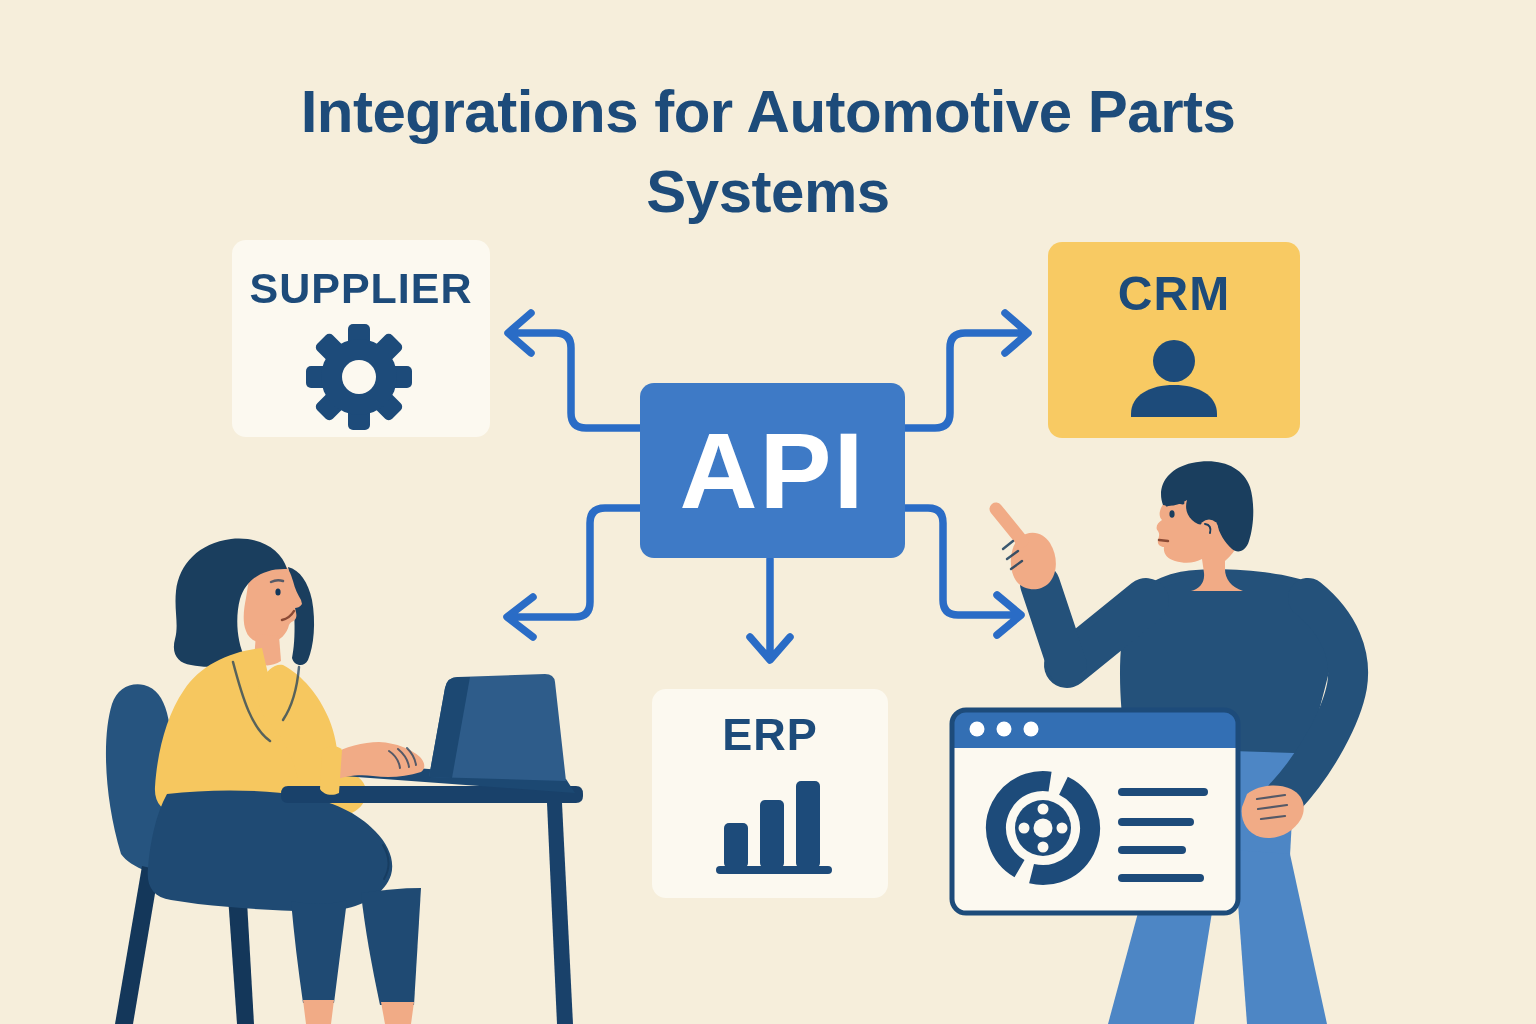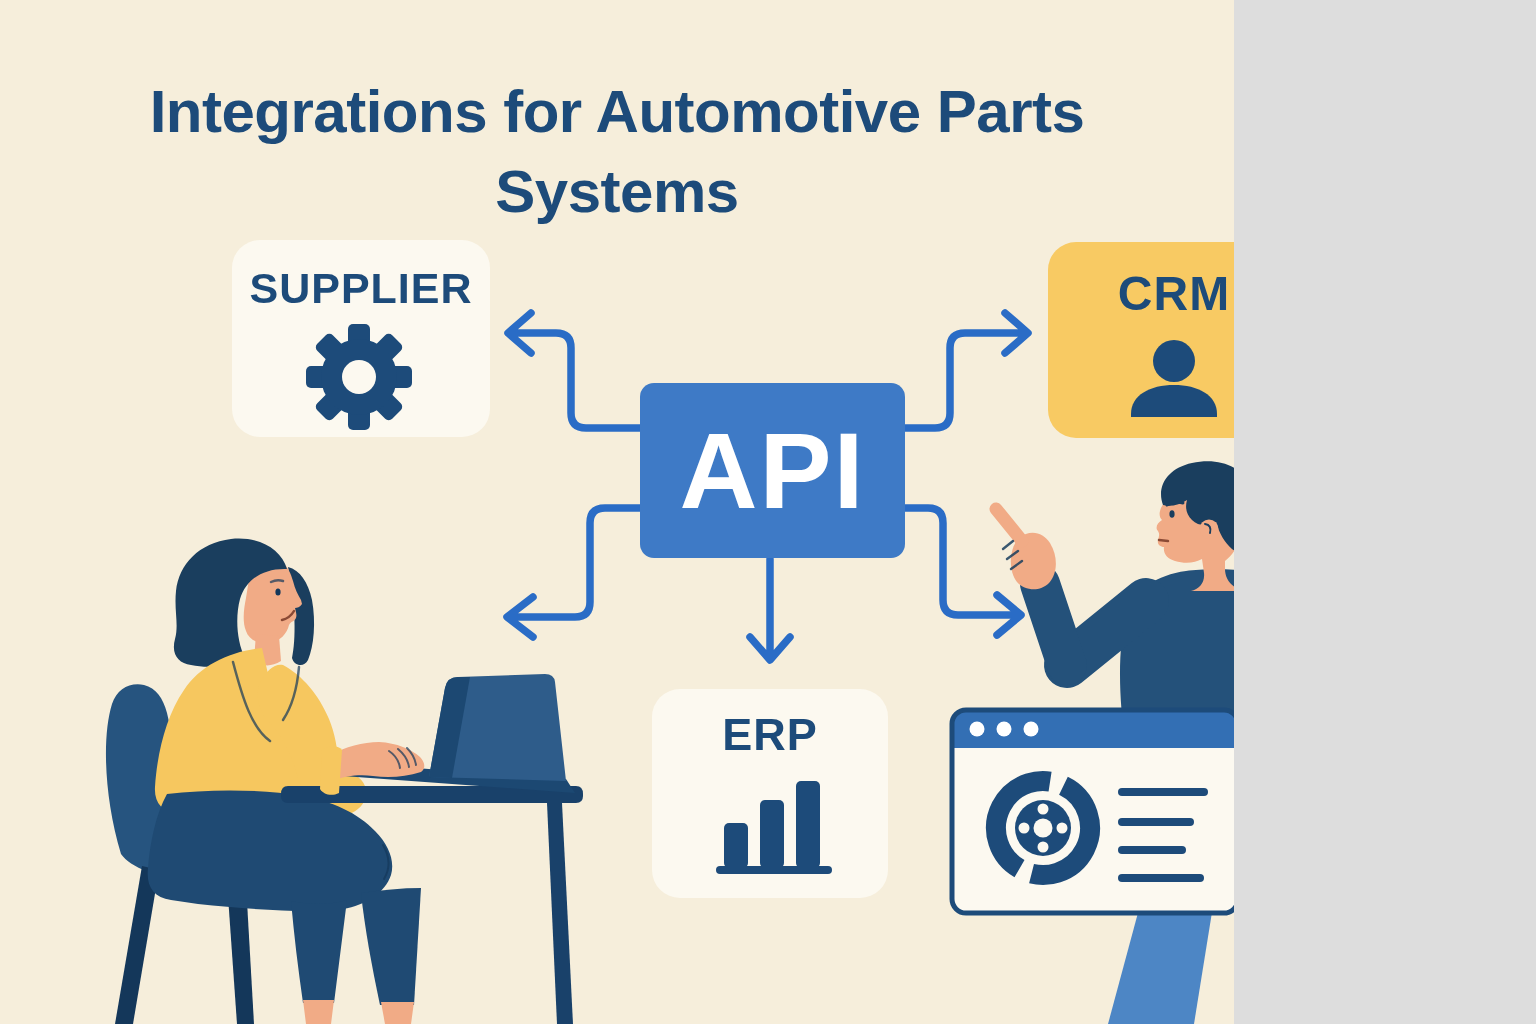--- a/index.html
+++ b/index.html
@@ -5,26 +5,26 @@
   :root{
     --bg:#f6eedb; --panel:#fcf9f0; --navy:#1d4b7a; --api_blue:#3e7ac6;
     --arrow_blue:#2a6cc6; --crm_yellow:#f8ca63; --sweater_yellow:#f6c75f;
     --skin:#f1ab86; --hair_dark:#1a3e5e; --shirt_navy:#24517a; --pants_blue:#4d86c5;
     --chair_blue:#26547f; --desk_navy:#19416a; --laptop_navy:#1c4872; --screen_blue:#2e5c8a;
     --woman_pants:#1f4a73; --leg_dark:#14375a; --window_bar:#336fb4; --white:#ffffff;
     --mouth:#8a4a35;
   }
   *{margin:0;padding:0;box-sizing:border-box}
   body{background:#ddd;font-family:"Liberation Sans",sans-serif}
-  .canvas{position:relative;width:1234px;height:1024px;background:var(--bg);overflow:hidden}
+  .canvas{position:relative;width:1536px;height:1024px;background:var(--bg);overflow:hidden}
   svg{display:block}
   .layer{position:absolute;left:0;top:0;width:1536px;height:1024px}
   .arrows{z-index:1}
   .illus{z-index:3}
-  .node{position:absolute;z-index:2;border-radius:28px}
+  .node{position:absolute;z-index:2;border-radius:14px}
   .title{position:absolute;top:72px;left:50%;transform:translateX(-50%);width:1040px;
          text-align:center;font-weight:bold;font-size:60px;line-height:1.33;
          color:var(--navy);letter-spacing:-0.5px;z-index:2}
   #node-supplier{left:232px;top:240px;width:258px;height:197px;background:var(--panel)}
   #node-crm{left:1048px;top:242px;width:252px;height:196px;background:var(--crm_yellow)}
   #node-erp{left:652px;top:689px;width:236px;height:209px;background:var(--panel)}
   #node-api{left:640px;top:383px;width:265px;height:175px;background:var(--api_blue);
             border-radius:14px;display:flex;align-items:center;justify-content:center}
   .node-label{position:absolute;left:0;width:100%;text-align:center;font-weight:bold;color:var(--navy)}
   #node-supplier .node-label{top:24px;font-size:43px;letter-spacing:1px}

